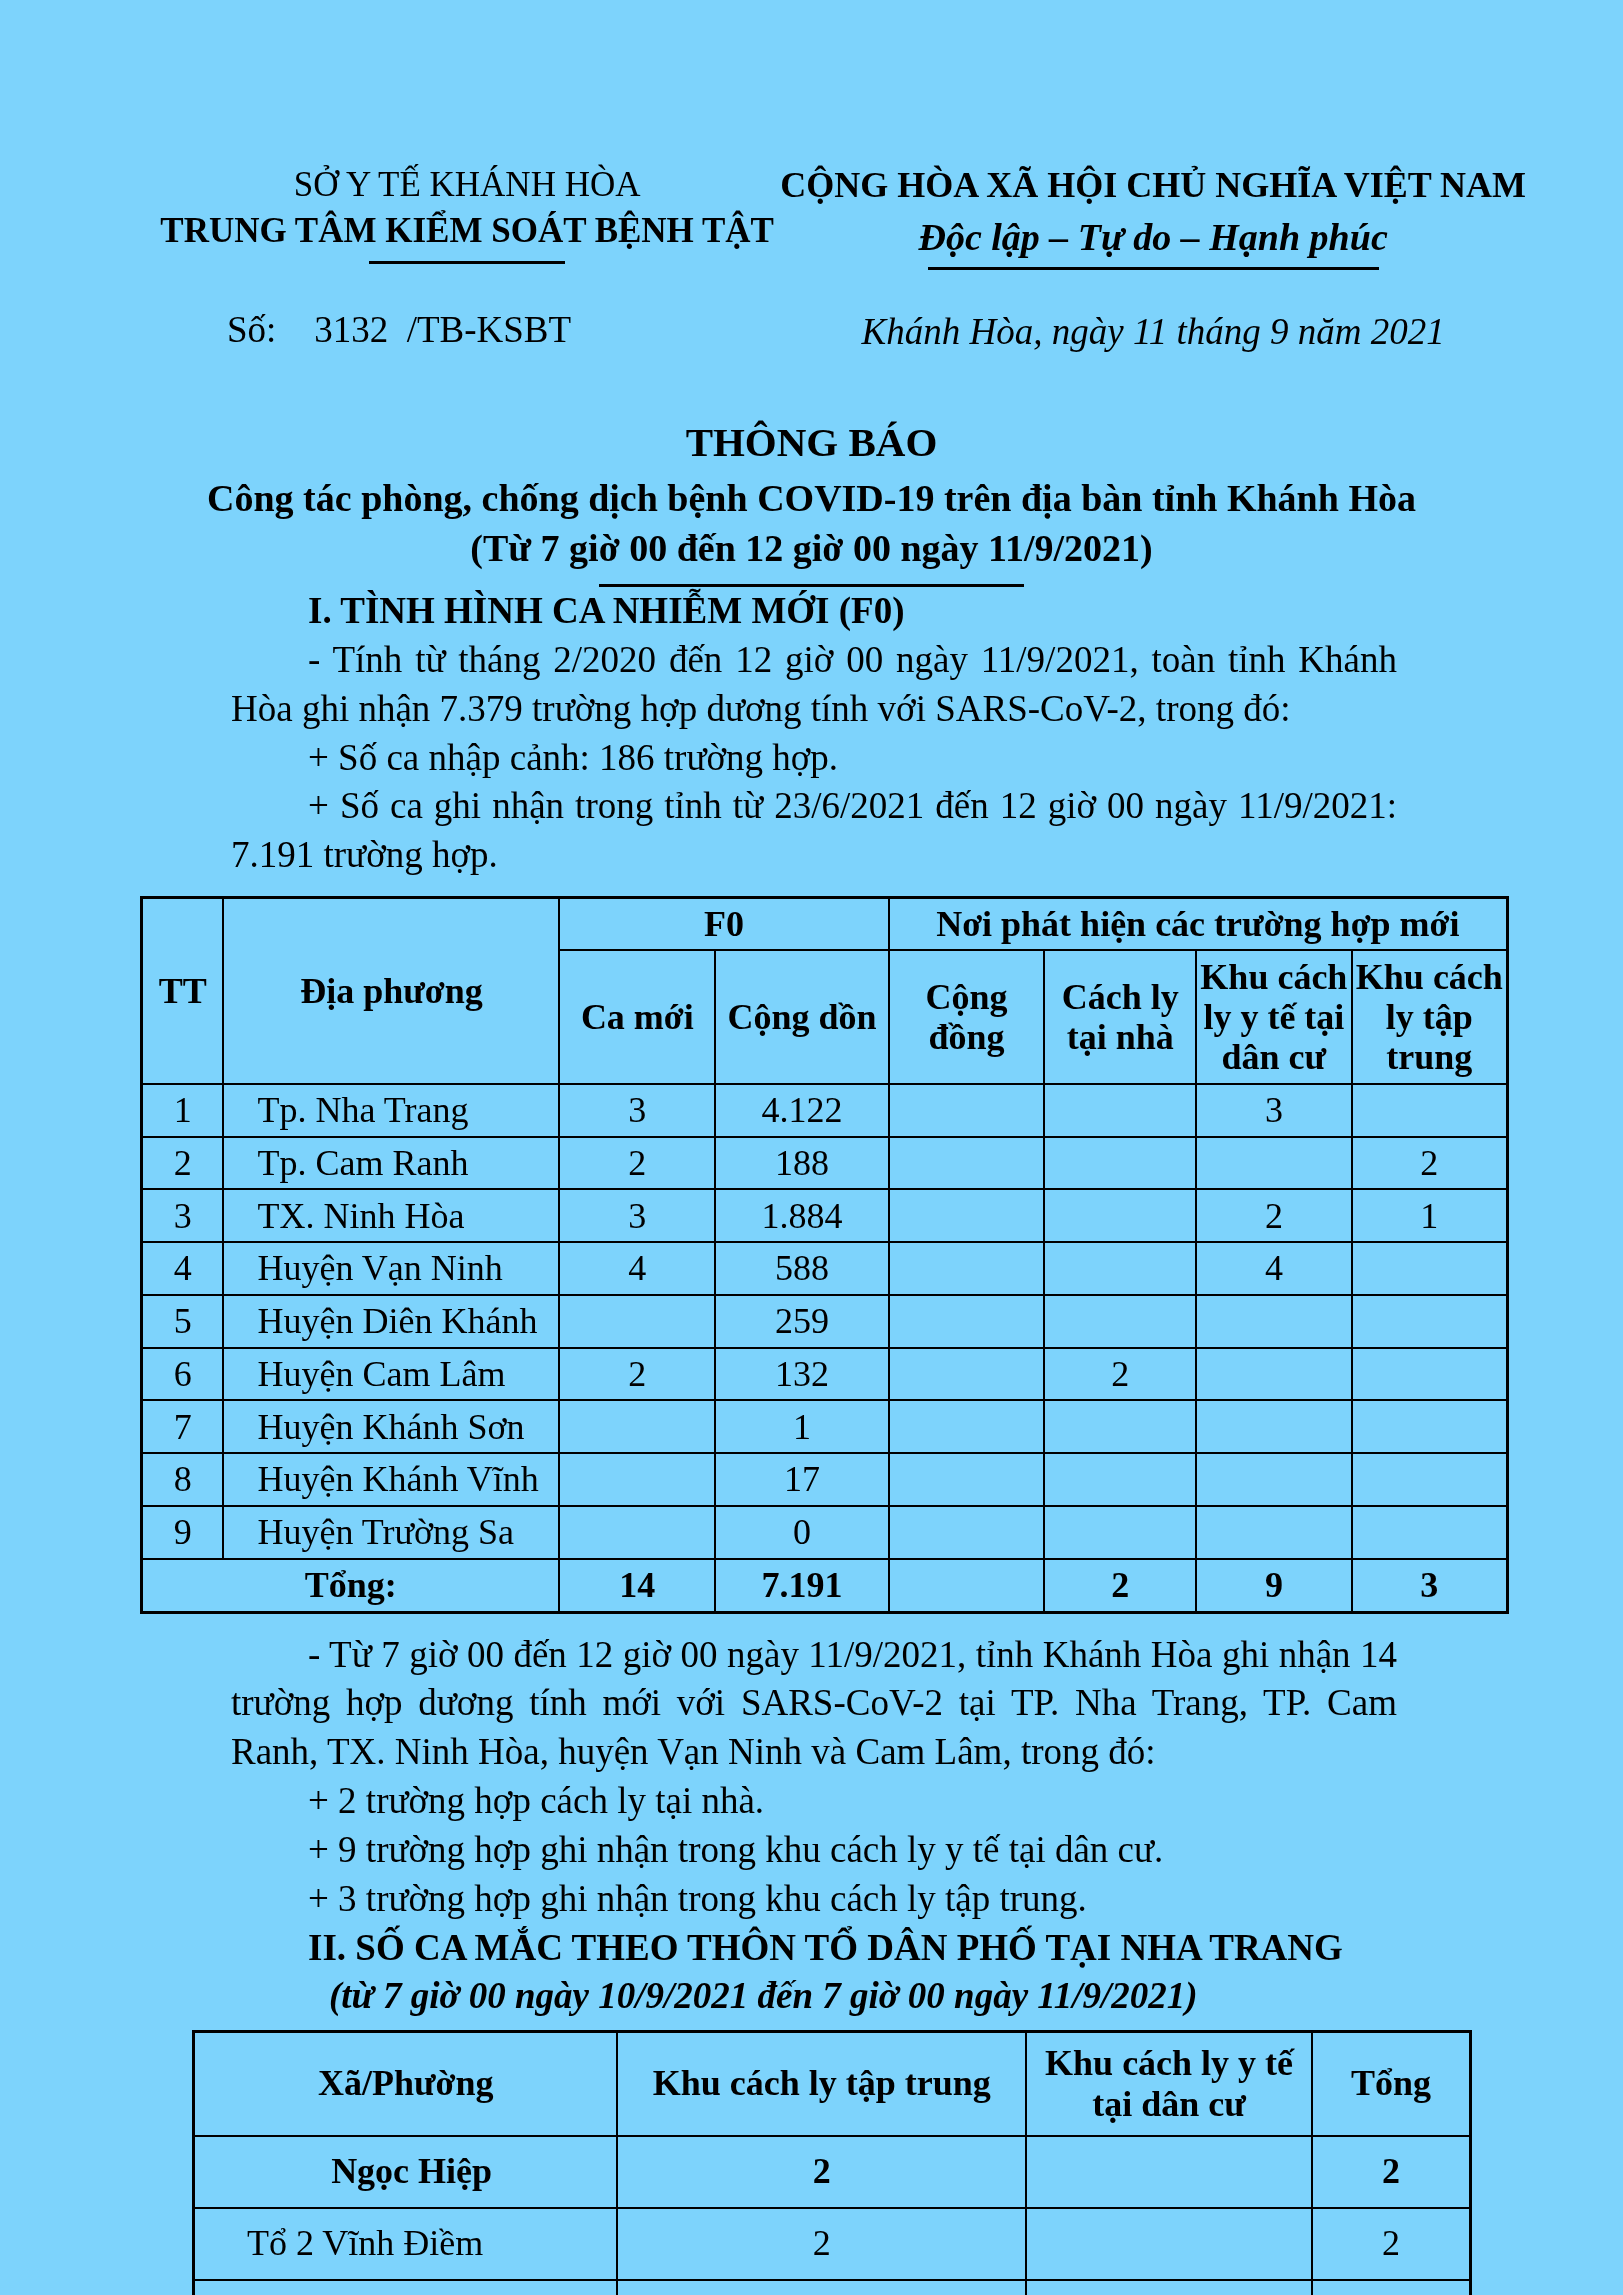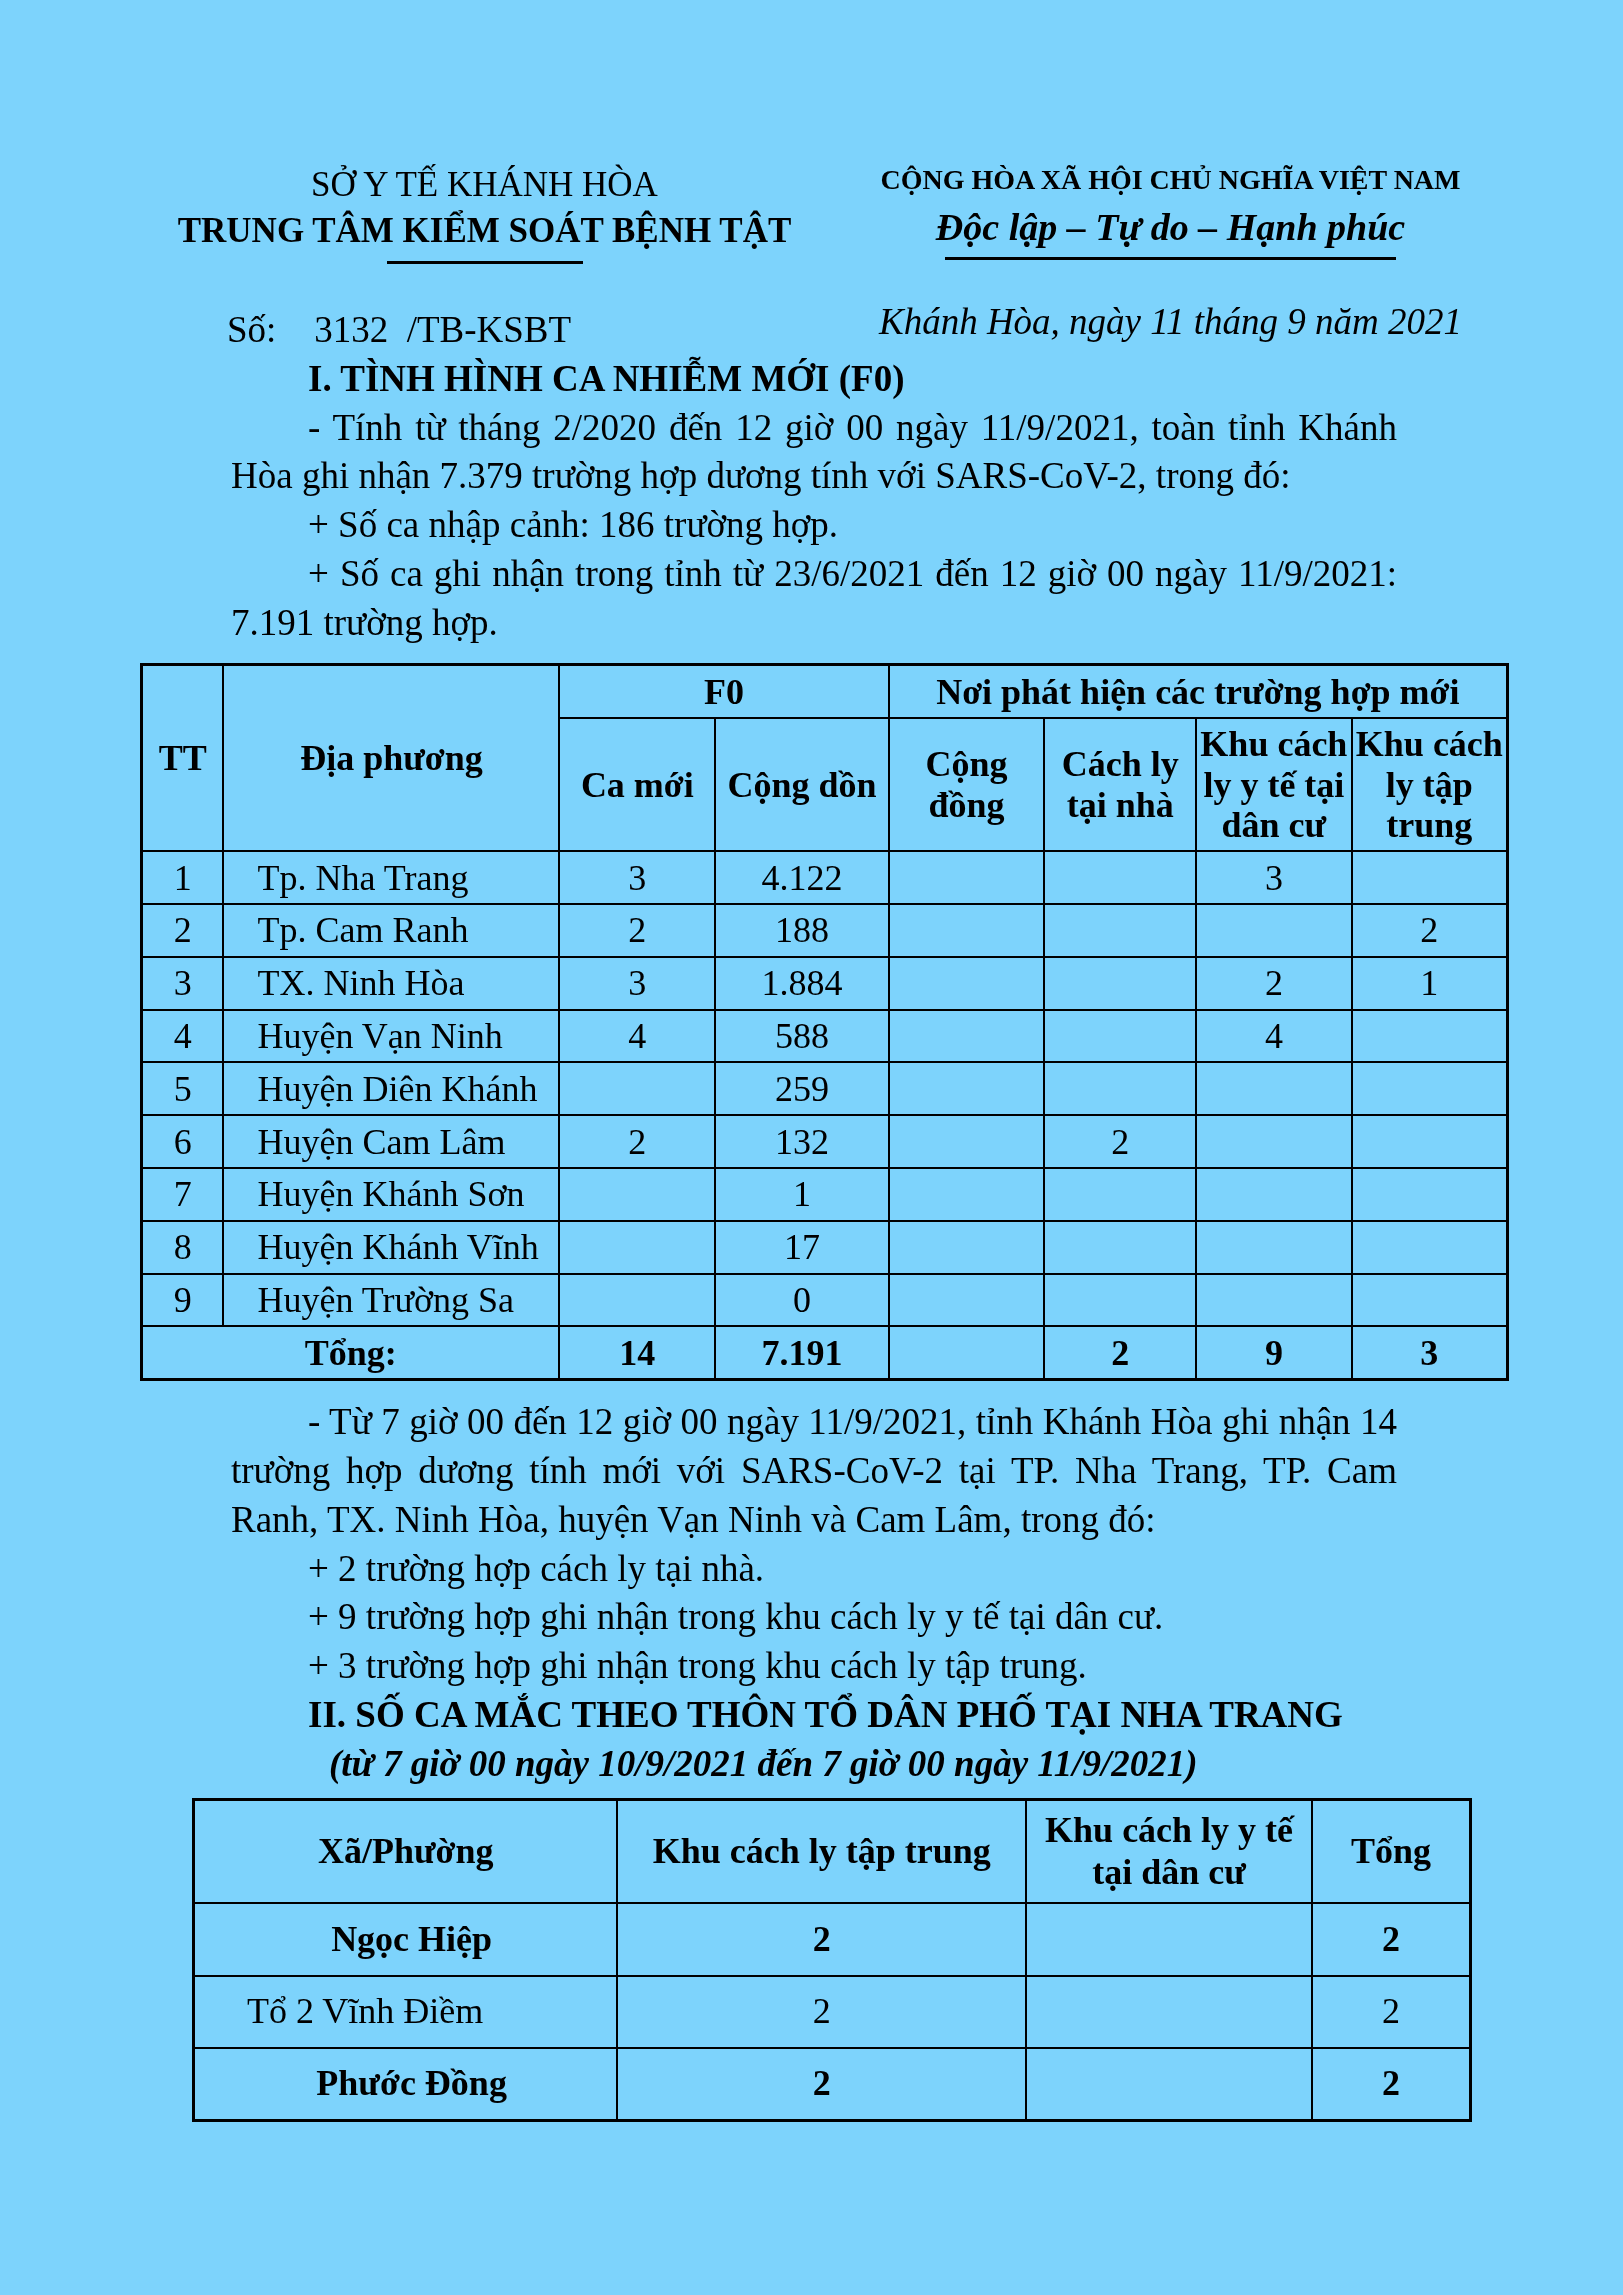--- a/index.html
+++ b/index.html
@@ -15,21 +15,21 @@
   .header { display:flex; padding-top:162px; }
   .h-left { width:661px; margin-left:154px; text-align:center; }
   .h-left-1 { font-size:35px; }
   .h-left-2 { font-size:35px; font-weight:bold; white-space:nowrap; }
   .rule { border-bottom:3.3px solid #000; height:0; }
   .rule-left { width:196px; margin:6.5px auto 0 auto; }
   .so-line { margin-top:42px; text-align:left; padding-left:73px; font-size:37px; }
   .so-num { margin-left:38px; }
   .so-suffix { margin-left:18.3px; }
   .h-right { flex:1; margin-right:97px; text-align:center; }
-  .h-right-1 { font-size:28px; font-weight:bold; white-space:nowrap; }
+  .h-right-1 { font-size:36px; font-weight:bold; white-space:nowrap; }
   .h-right-2 { font-size:38px; font-weight:bold; margin-top:2.6px;font-style:italic; }
   .rule-right { width:451px; margin:5.2px auto 0 auto; }
   .dateline { margin-top:38px; font-size:37px; }
 
   
   .title-block { text-align:center; margin-top:58px; }
   .title-1 { font-size:41px; font-weight:bold; }
   .title-2 { font-size:38px; font-weight:bold; margin-top:3.9px; }
   .title-3 { font-size:38px; font-weight:bold; }
   .rule-title { width:425px; margin:10.5px auto 0 auto; border-bottom:3.3px solid #000; }
@@ -80,20 +80,26 @@
       </div>
     </div>
     <div class="h-right">
       <div class="h-right-1">CỘNG HÒA XÃ HỘI CHỦ NGHĨA VIỆT NAM</div>
       <div class="h-right-2">Độc lập – Tự do – Hạnh phúc</div>
       <div class="rule rule-right"></div>
       <div class="dateline italic">Khánh Hòa, ngày 11 tháng 9 năm 2021</div>
     </div>
   </div>
 
+  <div class="title-block">
+    <div class="title-1">THÔNG BÁO</div>
+    <div class="title-2">Công tác phòng, chống dịch bệnh COVID-19 trên địa bàn tỉnh Khánh Hòa</div>
+    <div class="title-3">(Từ 7 giờ 00 đến 12 giờ 00 ngày 11/9/2021)</div>
+    <div class="rule-title"></div>
+  </div>
 
   <div class="content">
     <p class="sec-heading mt-sec">I. TÌNH HÌNH CA NHIỄM MỚI (F0)</p>
     <p>- Tính từ tháng 2/2020 đến 12 giờ 00 ngày 11/9/2021, toàn tỉnh Khánh Hòa ghi nhận 7.379 trường hợp dương tính với SARS-CoV-2, trong đó:</p>
     <p>+ Số ca nhập cảnh: 186 trường hợp.</p>
     <p>+ Số ca ghi nhận trong tỉnh từ 23/6/2021 đến 12 giờ 00 ngày 11/9/2021: 7.191 trường hợp.</p>
   </div>
 
   <table class="t1">
     <colgroup>

